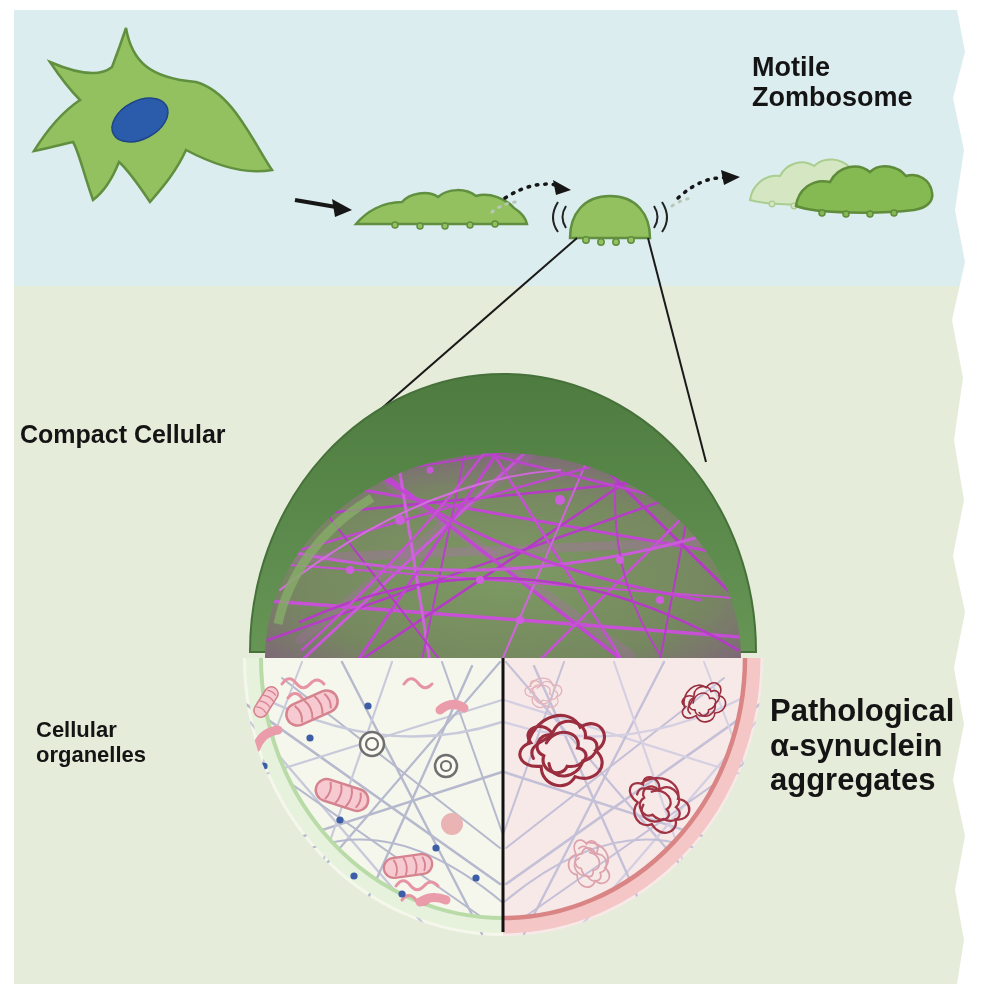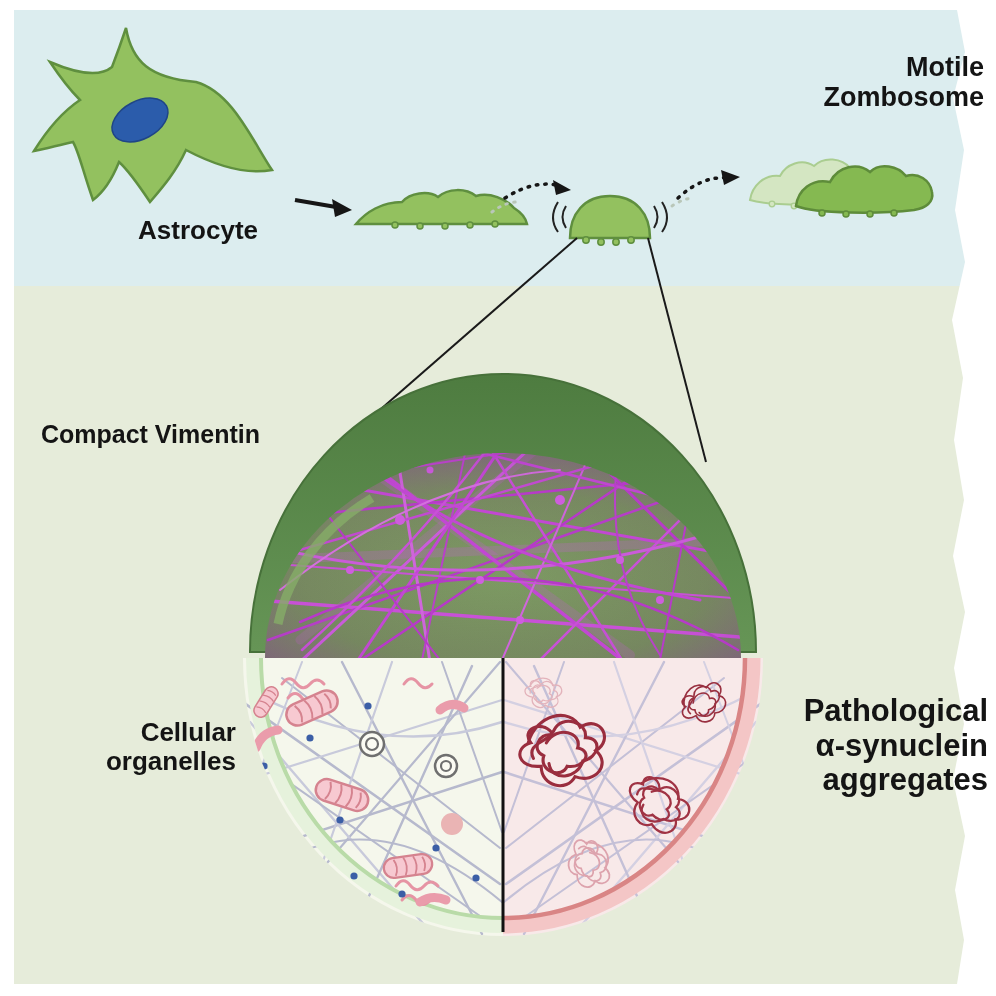--- a/index.html
+++ b/index.html
@@ -1,24 +1,24 @@
 <!DOCTYPE html>
 <html><head>
 <meta charset="utf-8">
 <style>
   html,body{margin:0;padding:0;background:#ffffff;}
   .canvas{position:relative;width:996px;height:996px;background:#ffffff;overflow:hidden;
           font-family:"Liberation Sans",sans-serif;}
   .canvas svg{position:absolute;left:0;top:0;}
   .label{position:absolute;font-weight:700;color:#141414;white-space:pre-line;
-         text-align:right;line-height:1.12;}
+         text-align:left;line-height:1.12;}
   .lbl-astrocyte{left:58px;top:216px;width:200px;font-size:26px;}
   .lbl-motile{left:752px;top:52px;width:232px;font-size:27px;}
   .lbl-vimentin{left:20px;top:420px;width:240px;font-size:25px;}
-  .lbl-organelles{left:36px;top:718px;width:200px;font-size:26px;}
+  .lbl-organelles{left:36px;top:718px;width:200px;font-size:22px;}
   .lbl-pathological{left:770px;top:694px;width:218px;font-size:31px;}
 </style>
 </head>
 <body>
 
 <div class="canvas">
 
 <svg width="996" height="996" viewBox="0 0 996 996">
   <defs>
     <linearGradient id="rimGrad" x1="0" y1="0" x2="0" y2="1">
@@ -273,23 +273,22 @@
       <circle cx="660" cy="600" r="4"></circle>
           <circle cx="430" cy="470" r="3.5"></circle>
     </g>
   </g>
   <path d="M265,658 A238,205 0 0 1 741,658 Z" fill="url(#haze)"></path>
   <path d="M278,624 A228,196 0 0 1 372,498" fill="none" stroke="#86ad68" stroke-width="9" opacity="0.8"></path>
 
   <path d="M996,6 L957,10 L965,52 L953,98 L964,150 L955,210 L965,262 L952,320 L963,378 L954,440 L964,500 L953,556 L965,612 L954,668 L964,724 L953,780 L965,836 L955,890 L964,940 L957,984 L996,990 Z" fill="#ffffff"></path>
 </svg>
 
-<div class="label lbl-astrocyte">Astrocyte</div>
 <div class="label lbl-motile">Motile
 Zombosome</div>
-<div class="label lbl-vimentin">Compact Vimentin</div>
+<div class="label lbl-vimentin">Compact Cellular</div>
 <div class="label lbl-organelles">Cellular
 organelles</div>
 <div class="label lbl-pathological">Pathological
 α-synuclein
 aggregates</div>
 
 </div>
 
 </body></html>

